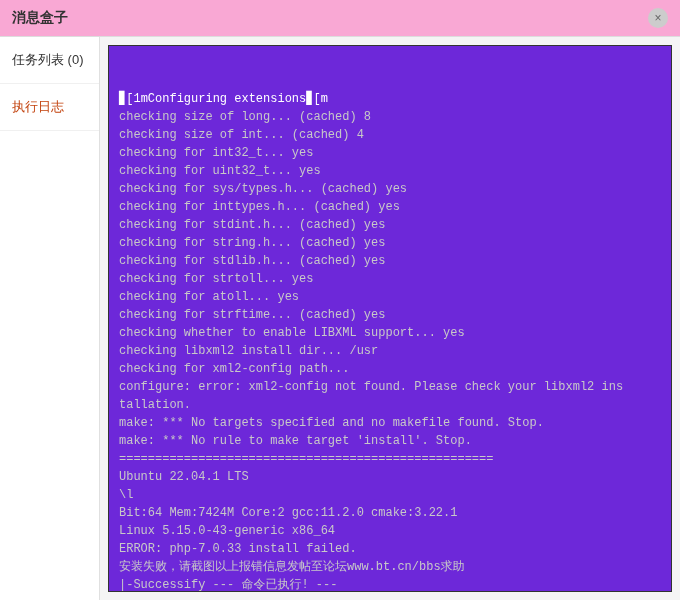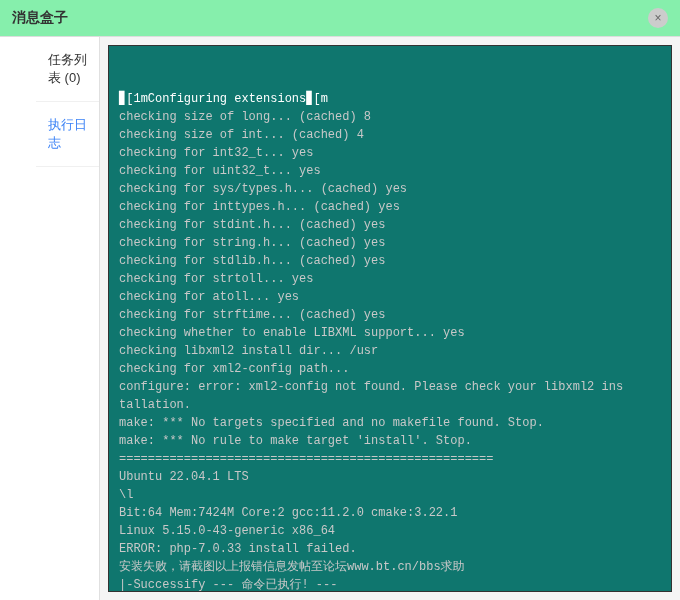--- a/index.html
+++ b/index.html
@@ -5,21 +5,21 @@
     * { margin: 0; padding: 0; box-sizing: border-box; }
     body {
       font-family: 'Microsoft YaHei', SimSun, sans-serif;
       background: #f0f0f0;
       width: 680px;
       height: 600px;
       overflow: hidden;
     }
 
     .title-bar {
-      background: #86efac;
+      background: #f9a8d4;
       border-bottom: 1px solid #ddd;
       padding: 8px 12px;
       display: flex;
       align-items: center;
       justify-content: space-between;
     }
 
     .title-text {
       font-size: 14px;
       color: #333;
@@ -43,47 +43,46 @@
       display: flex;
       height: calc(600px - 37px);
     }
 
     .sidebar {
       width: 100px;
       background: #fff;
       border-right: 1px solid #e0e0e0;
       display: flex;
       flex-direction: column;
-      padding-left: 36px;
     }
 
     .sidebar-item {
       padding: 14px 12px;
       font-size: 13px;
       color: #333;
       cursor: pointer;
       border-bottom: 1px solid #f0f0f0;
       display: flex;
       align-items: center;
       gap: 4px;
     }
 
     .sidebar-item.active {
-      color: #3b82f6;
+      color: #c2410c;
     }
 
     .content-area {
       flex: 1;
       background: #f5f5f5;
       padding: 8px;
       overflow: hidden;
     }
 
     .terminal {
-      background: #0f766e;
+      background: #6d28d9;
       color: #c8c8c8;
       font-family: 'Courier New', Consolas, monospace;
       font-size: 12px;
       line-height: 1.5;
       padding: 8px 10px;
       height: 100%;
       overflow-y: scroll;
       border: 1px solid #333;
       white-space: pre-wrap;
       word-break: break-all;

